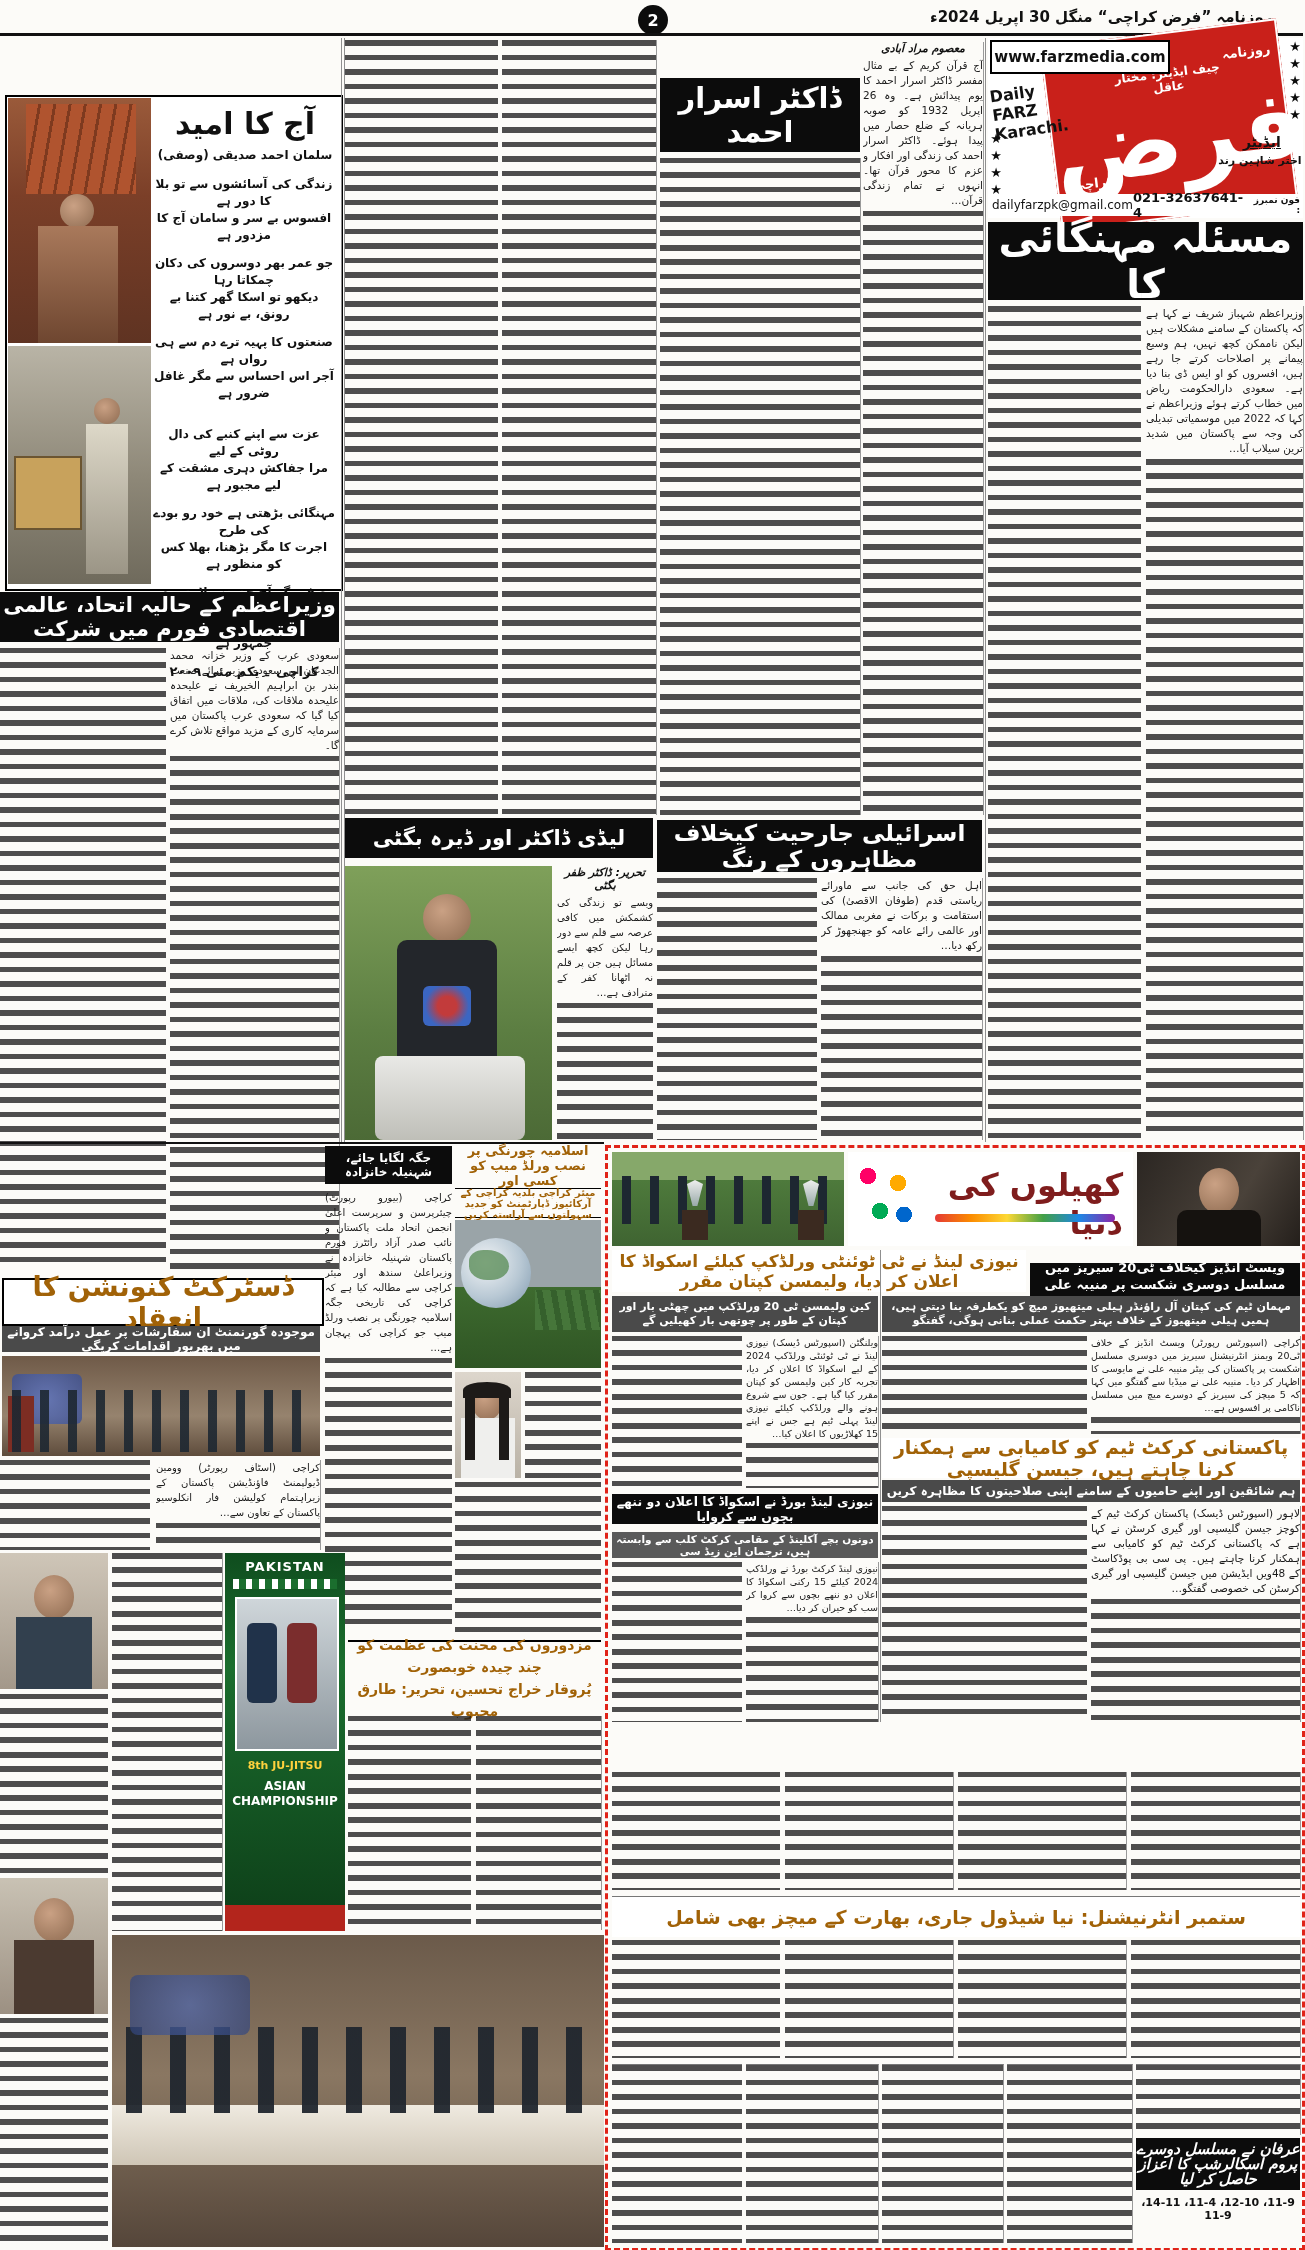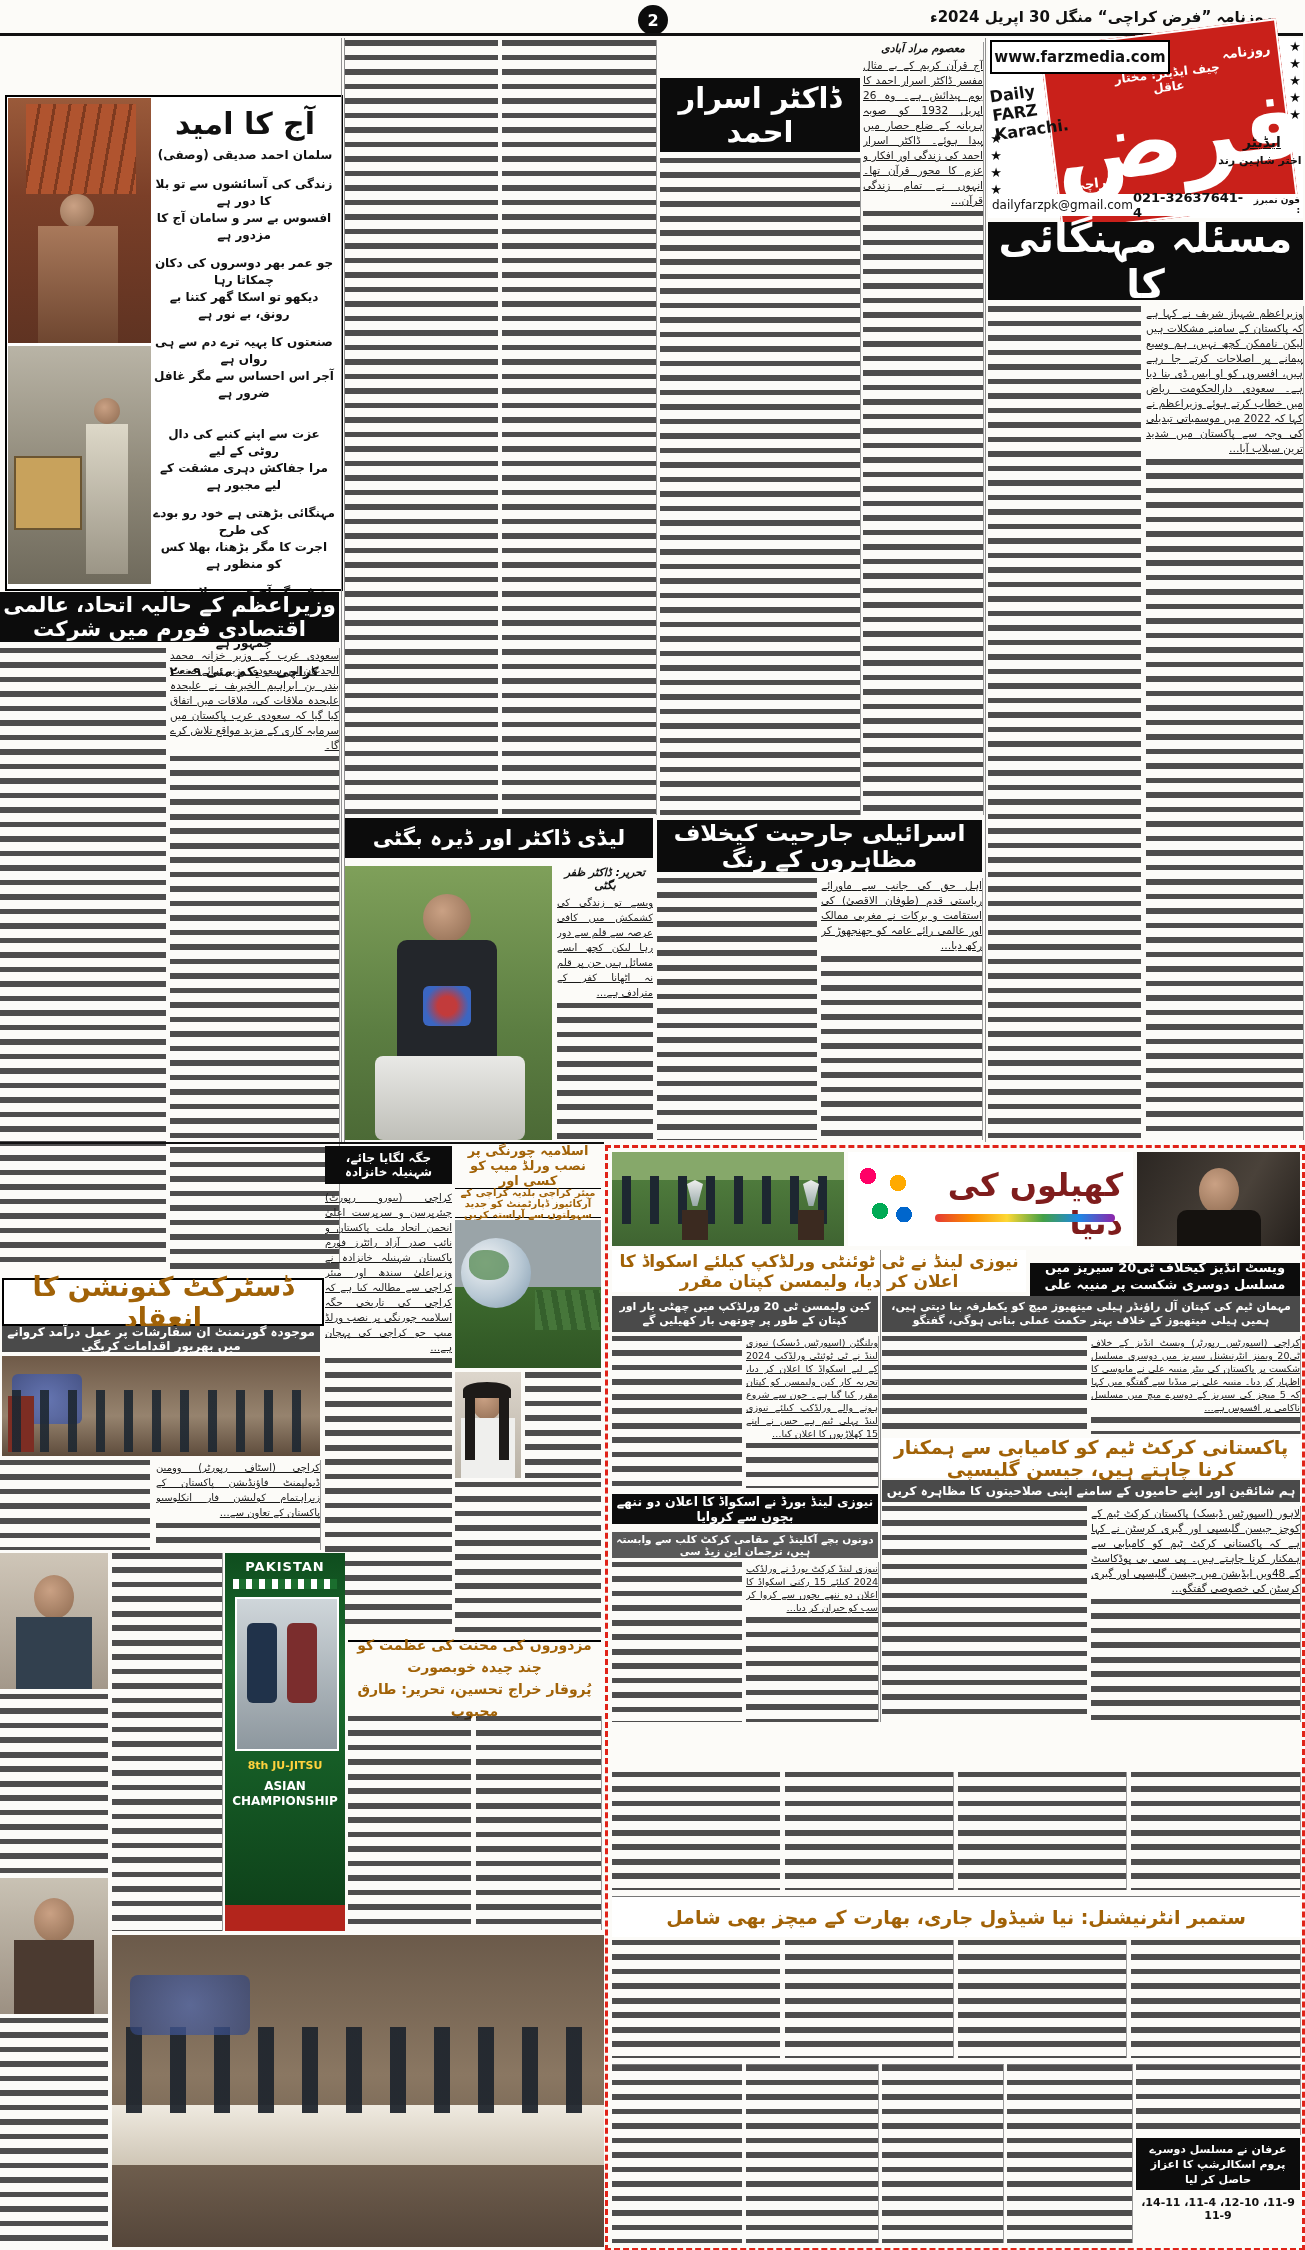--- a/index.html
+++ b/index.html
@@ -4,21 +4,21 @@
 <style>
   html,body{margin:0;padding:0;background:#e8e6e0;}
   .page{position:relative;width:1305px;height:2250px;background:#fcfbf8;overflow:hidden;
         font-family:"DejaVu Sans",sans-serif;color:#111;}
   .abs{position:absolute;}
   .rtl{direction:rtl;unicode-bidi:embed;}
   
   .col{position:absolute;display:flex;flex-direction:column;overflow:hidden;}
   .fill{flex:1;background-image:repeating-linear-gradient(to bottom,rgba(28,28,28,.78) 0 5.5px,transparent 5.5px 14.5px);filter:blur(.45px);}
   .bl{border-right:1px solid #9a9a9a;}
-  .lede{font-size:10.5px;line-height:15px;text-align:justify;direction:rtl;margin:0 0 3px 0;color:#1a1a1a;text-decoration:underline;}
+  .lede{font-size:10.5px;line-height:15px;text-align:justify;direction:rtl;margin:0 0 3px 0;color:#1a1a1a;}
   .byline{font-size:11px;font-weight:bold;direction:rtl;text-align:center;margin:0 0 3px 0;font-style:italic;}
   
   .hbox{position:absolute;background:#0c0c0c;color:#fff;display:flex;align-items:center;justify-content:center;
         text-align:center;font-weight:bold;direction:rtl;}
   .band{position:absolute;background:#4a4a4a;color:#fff;display:flex;align-items:center;justify-content:center;
         text-align:center;font-weight:bold;direction:rtl;}
   .bhead{position:absolute;color:#a16207;font-weight:bold;direction:rtl;display:flex;align-items:center;justify-content:center;text-align:center;}
   .rule{position:absolute;background:#111;}
   .vrule{position:absolute;background:#8f8f8f;width:1px;}
   .ph{position:absolute;overflow:hidden;}
@@ -390,17 +390,17 @@
   <div class="col bl" style="left:882px;top:2064px;width:121px;height:178px;border-top:1px solid #777;">
       <div class="fill"></div>
     </div>
   <div class="col bl" style="left:1007px;top:2064px;width:125px;height:178px;border-top:1px solid #777;">
       <div class="fill"></div>
     </div>
   <div class="col bl" style="left:1136px;top:2064px;width:164px;height:70px;border-top:1px solid #777;">
       <div class="fill"></div>
     </div>
   <div class="hbox" style="left:1136px;top:2138px;width:164px;height:52px;">
-    <span style="font-size:11px;line-height:15px;">عرفان نے مسلسل دوسرے پروم اسکالرشپ کا اعزاز حاصل کر لیا</span>
+    <span style="font-size:15px;line-height:15px;font-style:italic;">عرفان نے مسلسل دوسرے پروم اسکالرشپ کا اعزاز حاصل کر لیا</span>
   </div>
   <div class="abs rtl" style="left:1136px;top:2196px;width:164px;height:46px;font-size:11px;font-weight:bold;text-align:center;">11-9، 12-10، 11-4، 14-11، 11-9</div>
 
 </div>
 
 </body></html>

